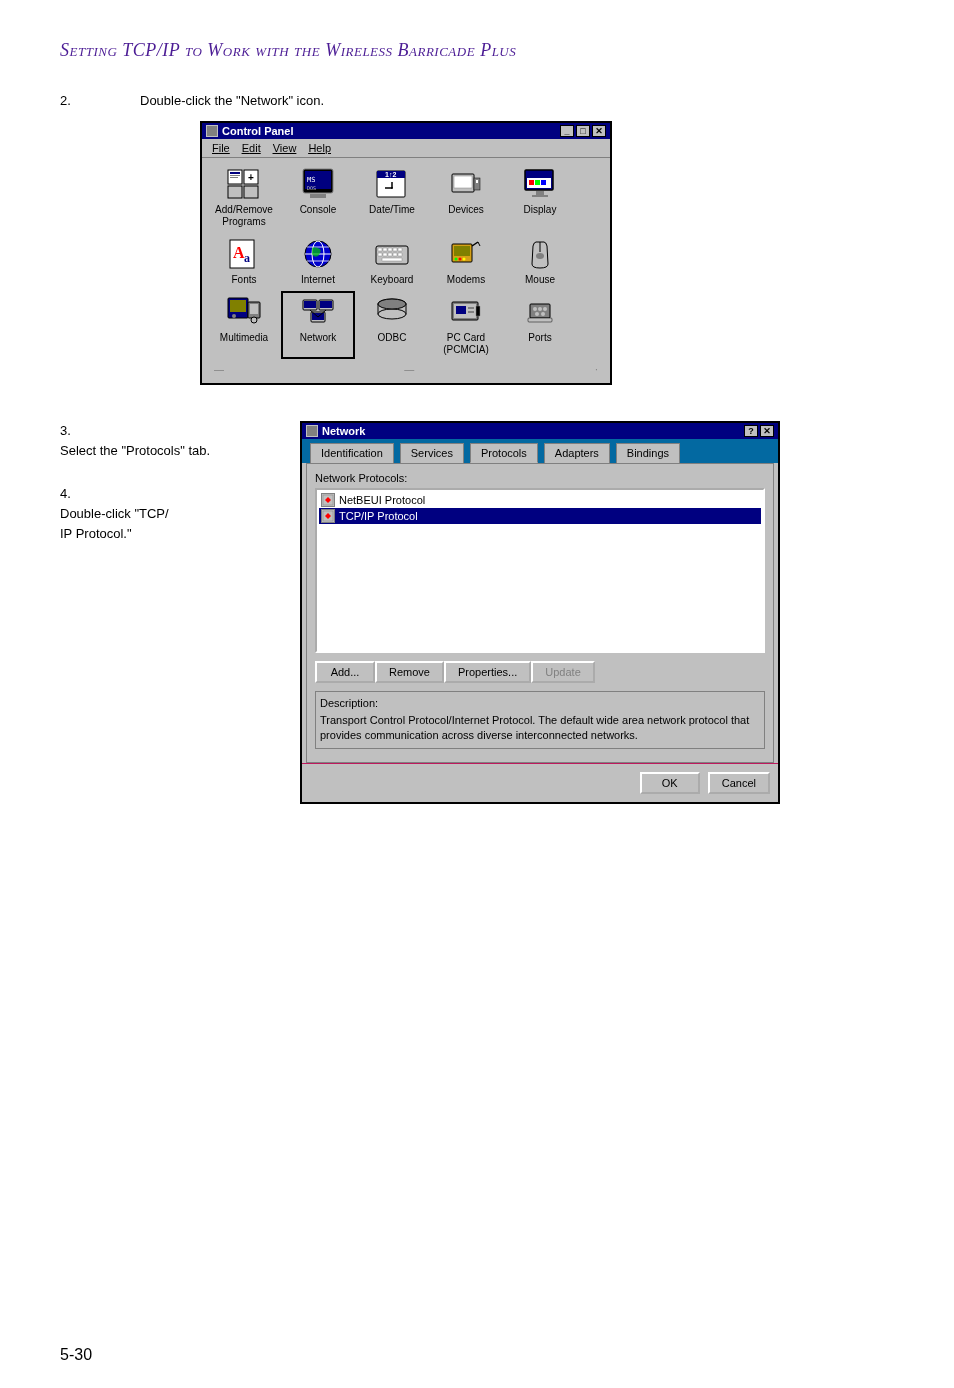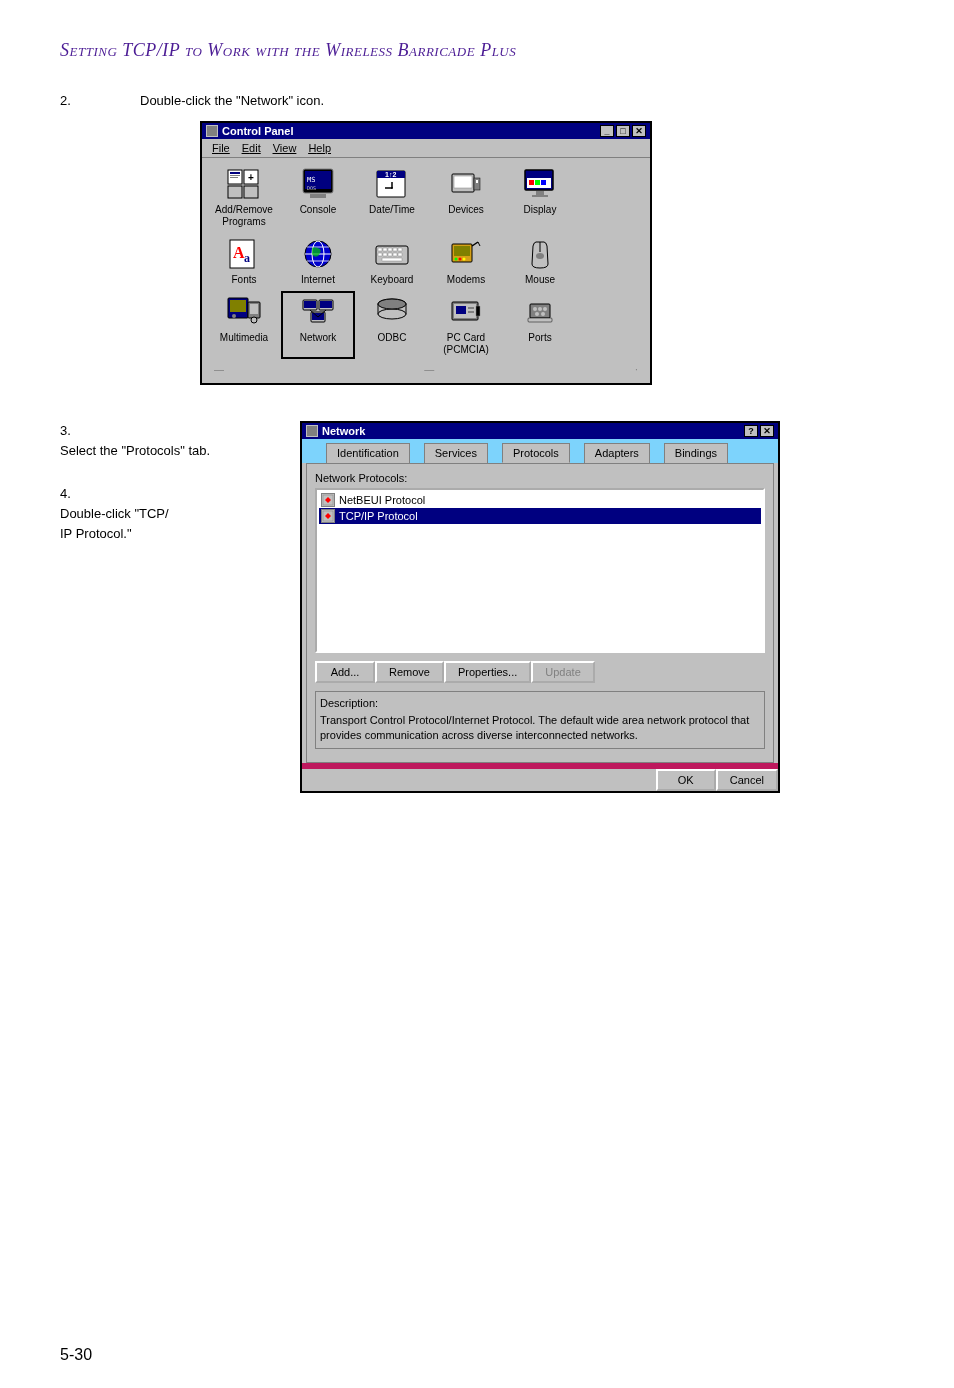--- a/index.html
+++ b/index.html
@@ -112,23 +112,23 @@
       text-align: center;
       line-height: 1.2;
     }
 
     
     .net-dialog {
       width: 480px;
     }
     .net-tabs {
       display: flex;
-      gap: 12px;
-      padding: 4px 8px 0 24px;
-      background: #7dd3fc;
+      gap: 4px;
+      padding: 4px 8px 0 8px;
+      background: #0369a1;
     }
     .net-tab {
       padding: 3px 10px;
       border: 1px solid #808080;
       border-bottom: none;
       background: #c0c0c0;
       cursor: pointer;
       font-size: 11px;
       margin-right: 2px;
     }
@@ -201,21 +201,23 @@
       line-height: 1.4;
       background: #c0c0c0;
     }
     .net-description-label {
       font-size: 11px;
       margin-bottom: 2px;
     }
     .net-ok-area {
       display: flex;
       justify-content: flex-end;
-      border-top: 6px solid #be185d;
+      gap: 8px;
+      padding: 8px;
+      border-top: 1px solid #be185d;
     }
 
     
     .page-number {
       position: fixed;
       bottom: 24px;
       left: 60px;
       font-size: 16px;
       font-family: Arial, sans-serif;
     }
@@ -278,21 +280,21 @@
   <span class="sc">Setting TCP/IP to Work with the Wireless Barricade Plus</span>
 </div>
 
 <div class="step-block">
   <div class="step-row">
     <div class="step-num-col">2.</div>
     <div class="step-content-col">
       <div class="step-desc">Double-click the "Network" icon.</div>
 
       
-      <div class="win-dialog" style="width: 452px;">
+      <div class="win-dialog" style="width: 412px;">
         <div class="win-titlebar">
           <div style="display:flex;align-items:center;">
             <span style="background:#808080;width:12px;height:12px;display:inline-block;margin-right:4px;border:1px solid #c0c0c0;"></span>
             <span>Control Panel</span>
           </div>
           <div class="win-titlebar-buttons">
             <div class="win-titlebar-btn">_</div>
             <div class="win-titlebar-btn">□</div>
             <div class="win-titlebar-btn">✕</div>
           </div>

